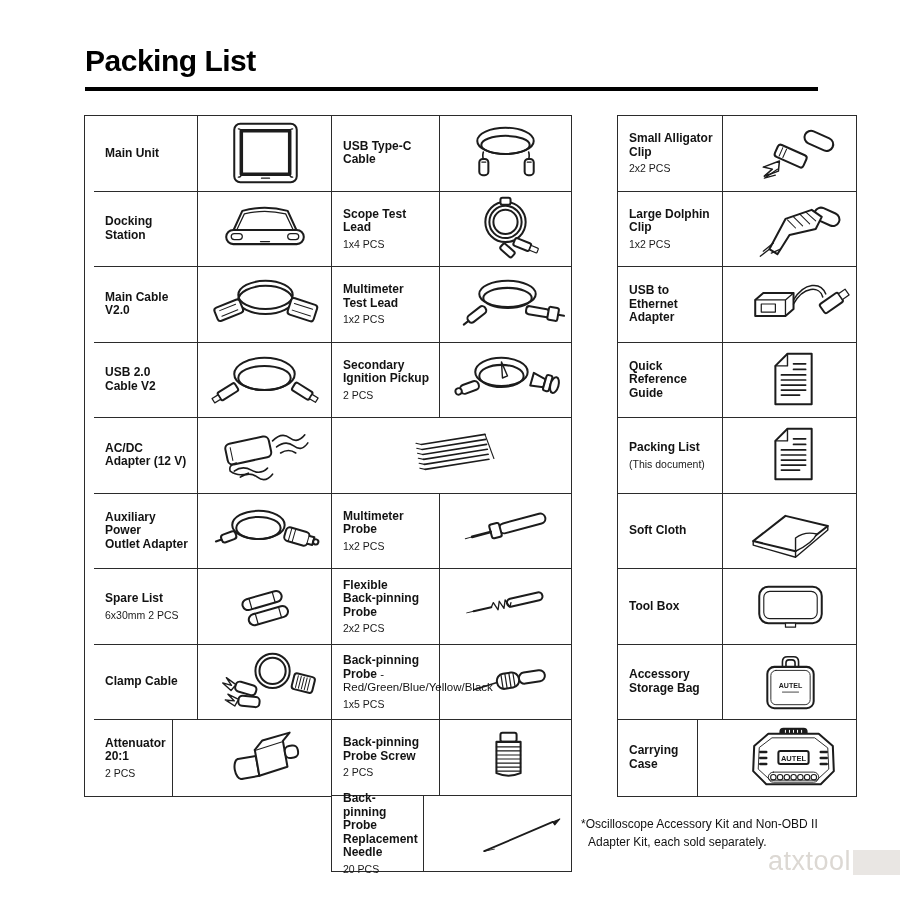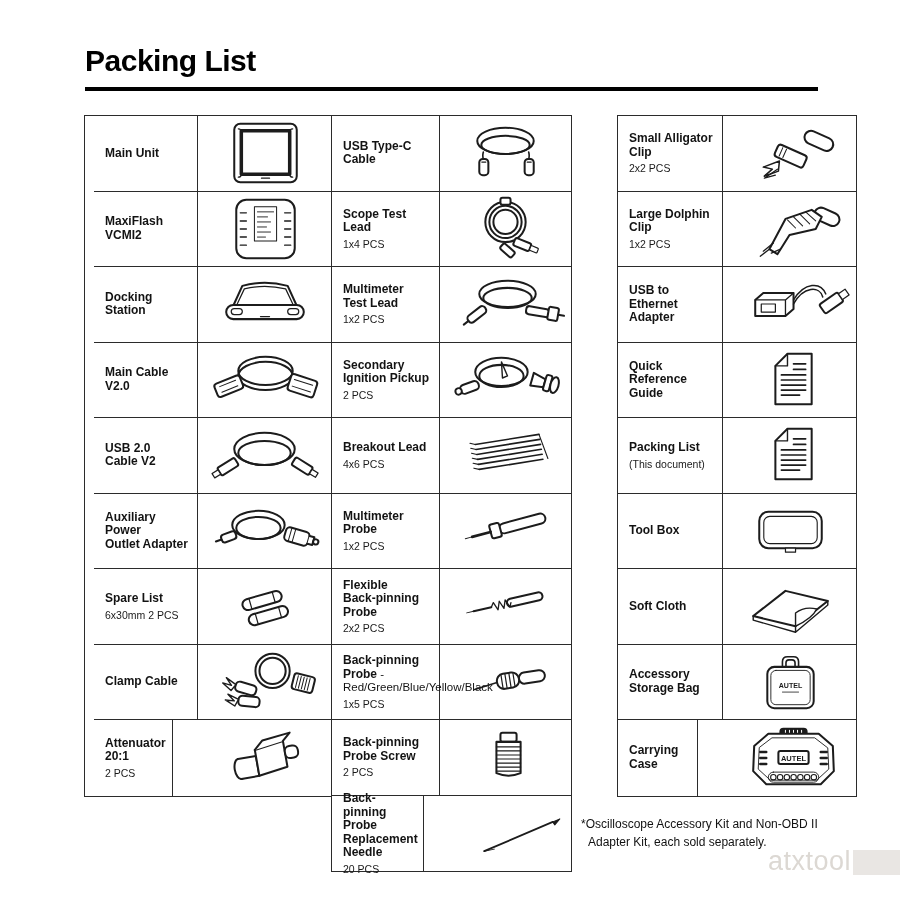--- a/index.html
+++ b/index.html
@@ -48,34 +48,20 @@
       <div class="cell img-cell">
         <svg class="art" width="126" height="66" viewBox="0 0 125 64">
           <rect x="32" y="3" width="62" height="58" rx="6" fill="#fff"></rect>
           <rect x="39" y="10" width="48" height="43" stroke-width="3.5"></rect>
           <path stroke-width="1.2" d="M36,8 a3,3 0 0 1 3,3 M90,8 a3,3 0 0 0 -3,3 M36,56 a3,3 0 0 0 3,-3 M90,56 a3,3 0 0 1 -3,-3"></path>
           <line x1="59" y1="57" x2="67" y2="57" stroke-width="1.2"></line>
         </svg>
       </div>
     </div>
 
-    <div class="prow">
-      <div class="cell name-cell">
-        <div class="item-name">MaxiFlash VCMI2</div>
-
-      </div>
-      <div class="cell img-cell">
-        <svg class="art" width="126" height="66" viewBox="0 0 125 64">
-          <rect x="34" y="3" width="58" height="58" rx="10" fill="#fff"></rect>
-          <path stroke-width="1.4" d="M38,16 h6 M38,24 h6 M38,32 h6 M38,40 h6 M38,48 h6 M82,16 h6 M82,24 h6 M82,32 h6 M82,40 h6 M82,48 h6"></path>
-          <rect x="52" y="10" width="22" height="34" stroke-width="1"></rect>
-          <path stroke-width="0.9" d="M55,15 h16 M55,20 h10 M55,25 h13 M55,30 h9 M55,35 h13 M55,40 h8"></path>
-        </svg>
-      </div>
-    </div>
 
     <div class="prow">
       <div class="cell name-cell">
         <div class="item-name">Docking Station</div>
 
       </div>
       <div class="cell img-cell">
         <svg class="art" width="126" height="66" viewBox="0 0 125 64">
           <path d="M30,36 L40,14 Q62,8 85,14 L95,36" fill="#fff"></path>
           <path d="M34,34 L42,17 Q62,12 83,17 L91,34" stroke-width="1.2"></path>
@@ -123,20 +109,37 @@
             <rect x="9" y="41" width="7" height="5" fill="#fff" stroke-width="1.2"></rect>
           </g>
           <g transform="rotate(32 100 44)">
             <rect x="89" y="39" width="20" height="9" rx="2" fill="#fff"></rect>
             <rect x="109" y="41" width="7" height="5" fill="#fff" stroke-width="1.2"></rect>
           </g>
         </svg>
       </div>
     </div>
 
+    <div class="prow">
+      <div class="cell name-cell">
+        <div class="item-name">AC/DC
+Adapter (12 V)</div>
+
+      </div>
+      <div class="cell img-cell">
+        <svg class="art" width="126" height="66" viewBox="0 0 125 64">
+          <path stroke-width="1.6" d="M70,18 q9,-9 17,-3 t15,-3 M74,24 q9,-7 17,-1 t14,-3 M78,30 q8,-5 15,0"></path>
+          <g transform="rotate(-12 46 28)">
+            <rect x="24" y="17" width="44" height="21" rx="5" fill="#fff"></rect>
+            <line x1="29" y1="21" x2="29" y2="34" stroke-width="1"></line>
+          </g>
+          <path stroke-width="1.6" d="M34,40 q-8,2 -6,8 q8,6 18,2 M32,48 q8,-6 17,-1 t16,-2 M38,54 q9,-6 17,0 t15,-3"></path>
+        </svg>
+      </div>
+    </div>
 
     <div class="prow">
       <div class="cell name-cell">
         <div class="item-name">Auxiliary Power
 Outlet Adapter</div>
 
       </div>
       <div class="cell img-cell">
         <svg class="art" width="126" height="66" viewBox="0 0 125 64">
           <ellipse cx="56" cy="26" rx="26" ry="14"></ellipse>
@@ -302,24 +305,20 @@
           <g transform="rotate(16 100 34)">
             <path d="M88,28 l13,3 l0,8 l-13,2 z" fill="#fff"></path>
             <rect x="101" y="26" width="6" height="16" rx="2" fill="#fff"></rect>
             <ellipse cx="111" cy="34" rx="4" ry="8" fill="#fff"></ellipse>
           </g>
         </svg>
       </div>
     </div>
 
     <div class="prow">
-      <div class="cell name-cell">
-        <div class="item-name">Breakout Lead</div>
-        <div class="item-sub">4x6 PCS</div>
-      </div>
       <div class="cell img-cell">
         <svg class="art" width="126" height="66" viewBox="0 0 125 64">
           <g transform="rotate(-9 62 32)" stroke-width="1.6">
             <path d="M34,17 h64 M34,22 h64 M34,27 h64 M34,32 h64 M34,37 h64 M34,42 h64"></path>
             <path stroke-width="1.1" d="M29,15 l5,2 M29,20 l5,2 M29,25 l5,2 M29,30 l5,2 M29,35 l5,2 M29,40 l5,2"></path>
             <path stroke-width="1.1" d="M98,17 l5,25"></path>
           </g>
         </svg>
       </div>
     </div>
@@ -497,42 +496,42 @@
         <svg class="art" width="126" height="66" viewBox="0 0 125 64">
           <path d="M60,6 H84 V56 H48 V18 z" fill="#fff"></path>
           <path d="M60,6 V18 H48" stroke-width="1.4"></path>
           <path stroke-width="1.7" d="M66,16 h12 M66,21.5 h12 M54,27 h24 M54,32 h24 M54,37 h24 M54,42 h24 M54,47 h18"></path>
         </svg>
       </div>
     </div>
 
     <div class="prow">
       <div class="cell name-cell">
+        <div class="item-name">Soft Cloth</div>
+
+      </div>
+      <div class="cell img-cell">
+        <svg class="art" width="126" height="66" viewBox="0 0 125 64">
+          <path d="M26,42 L58,17 L100,27 L68,52 z" fill="#fff"></path>
+          <path d="M26,42 v4 L68,58 v-6 M100,27 v4 L68,58" stroke-width="1.4"></path>
+          <path d="M68,52 Q85,44 89,35 Q77,32 68,39 z" fill="#fff" stroke-width="1.4"></path>
+        </svg>
+      </div>
+    </div>
+
+    <div class="prow">
+      <div class="cell name-cell">
         <div class="item-name">Tool Box</div>
 
       </div>
       <div class="cell img-cell">
         <svg class="art" width="126" height="66" viewBox="0 0 125 64">
           <rect x="32" y="13" width="62" height="36" rx="9" fill="#fff"></rect>
           <rect x="36.5" y="17.5" width="53" height="27" rx="6" stroke-width="1.1"></rect>
           <path d="M58,49 h10 v4 h-10 z" fill="#fff" stroke-width="1.2"></path>
-        </svg>
-      </div>
-    </div>
-
-    <div class="prow">
-      <div class="cell name-cell">
-        <div class="item-name">Soft Cloth</div>
-
-      </div>
-      <div class="cell img-cell">
-        <svg class="art" width="126" height="66" viewBox="0 0 125 64">
-          <path d="M26,42 L58,17 L100,27 L68,52 z" fill="#fff"></path>
-          <path d="M26,42 v4 L68,58 v-6 M100,27 v4 L68,58" stroke-width="1.4"></path>
-          <path d="M68,52 Q85,44 89,35 Q77,32 68,39 z" fill="#fff" stroke-width="1.4"></path>
         </svg>
       </div>
     </div>
 
     <div class="prow">
       <div class="cell name-cell">
         <div class="item-name">Accessory
 Storage Bag</div>
 
       </div>

